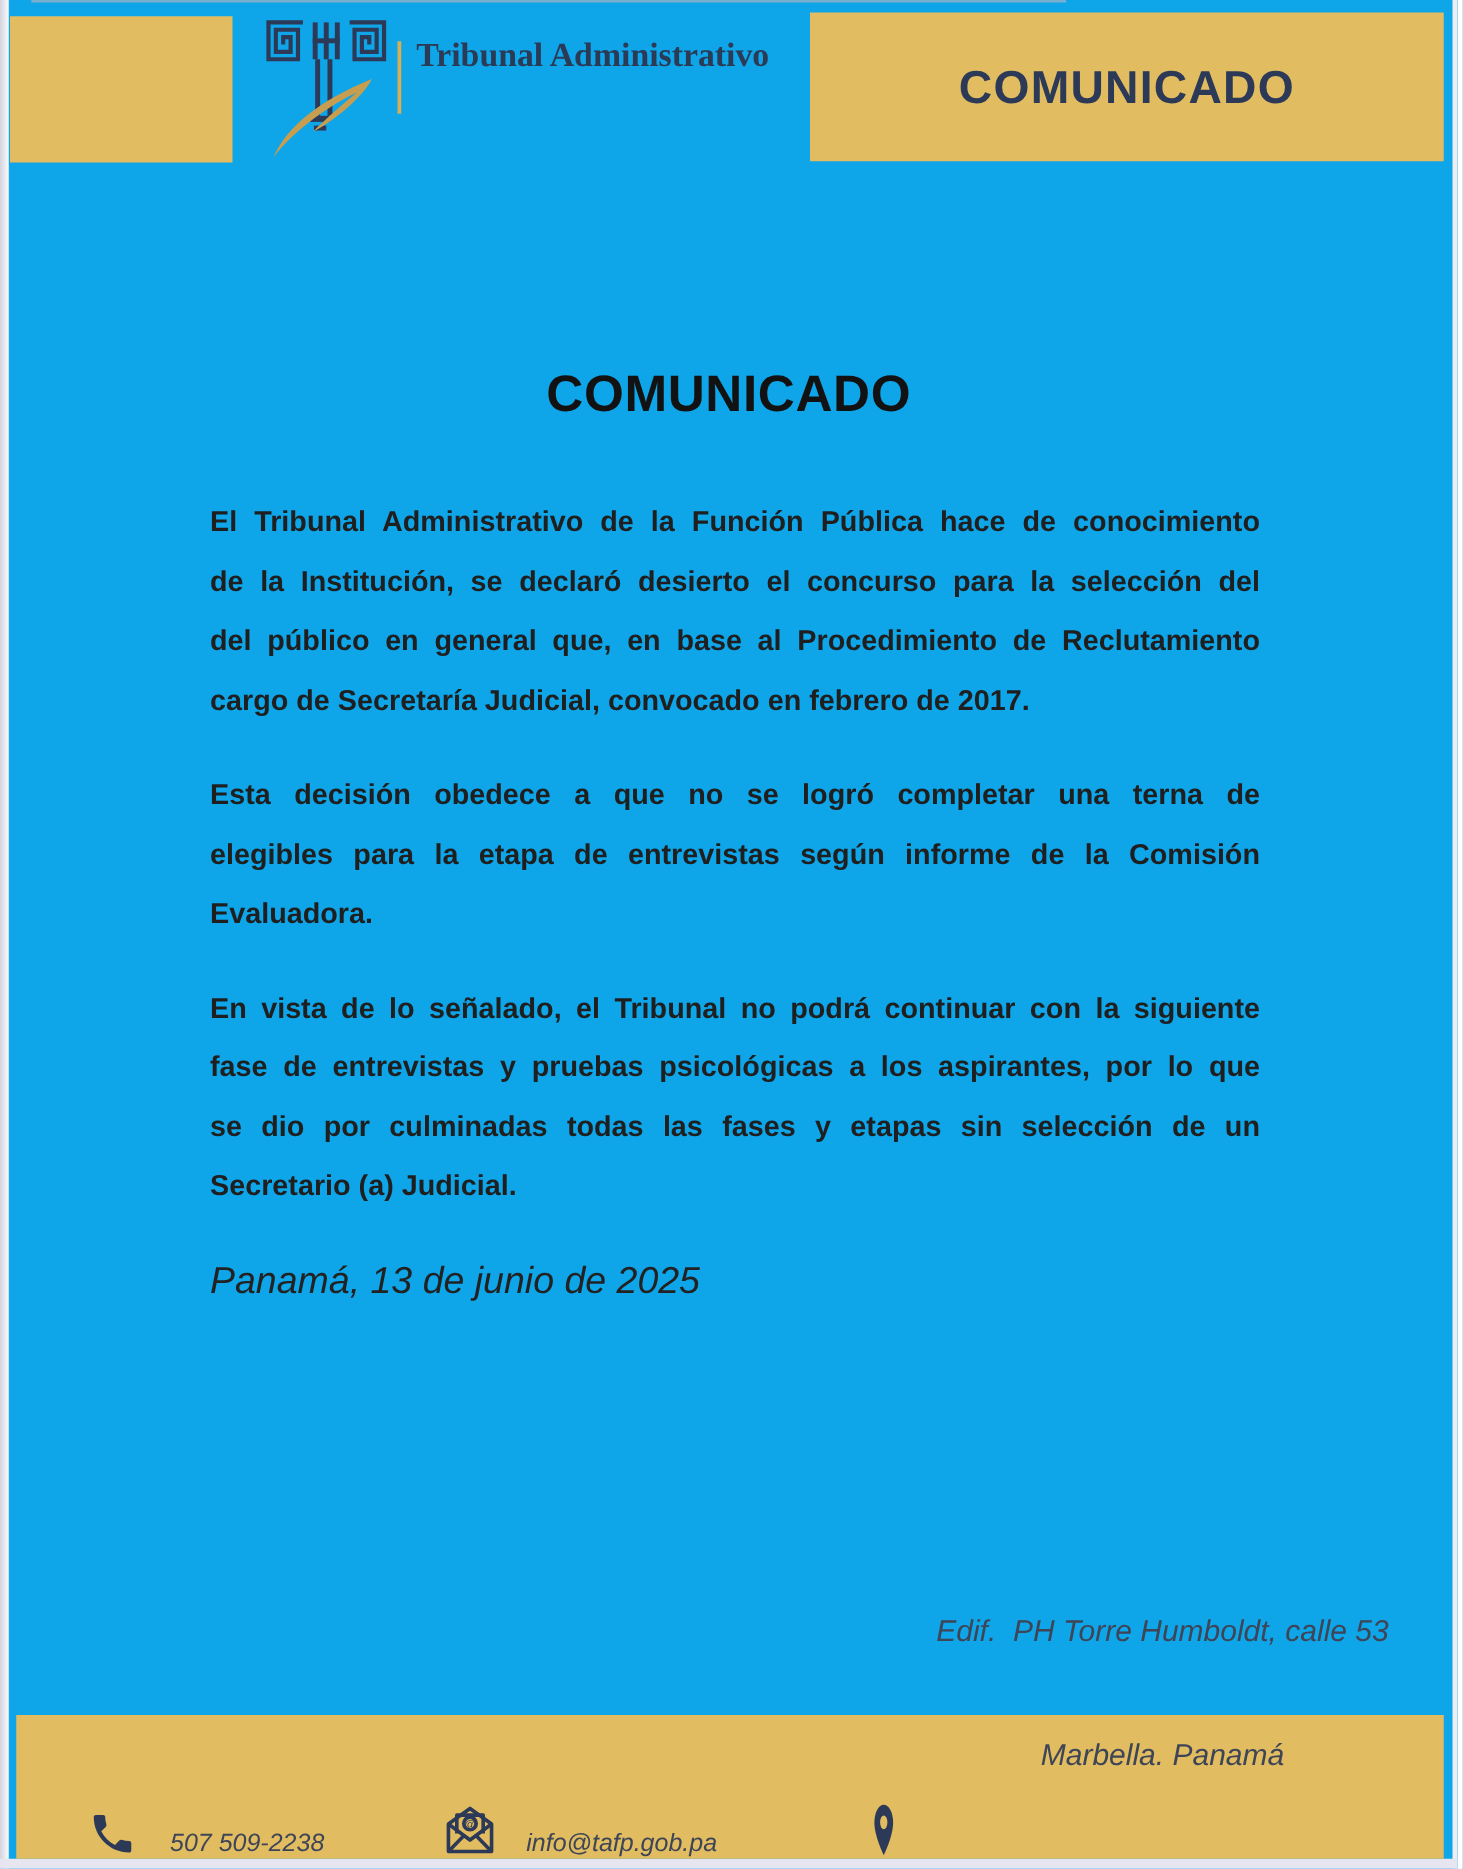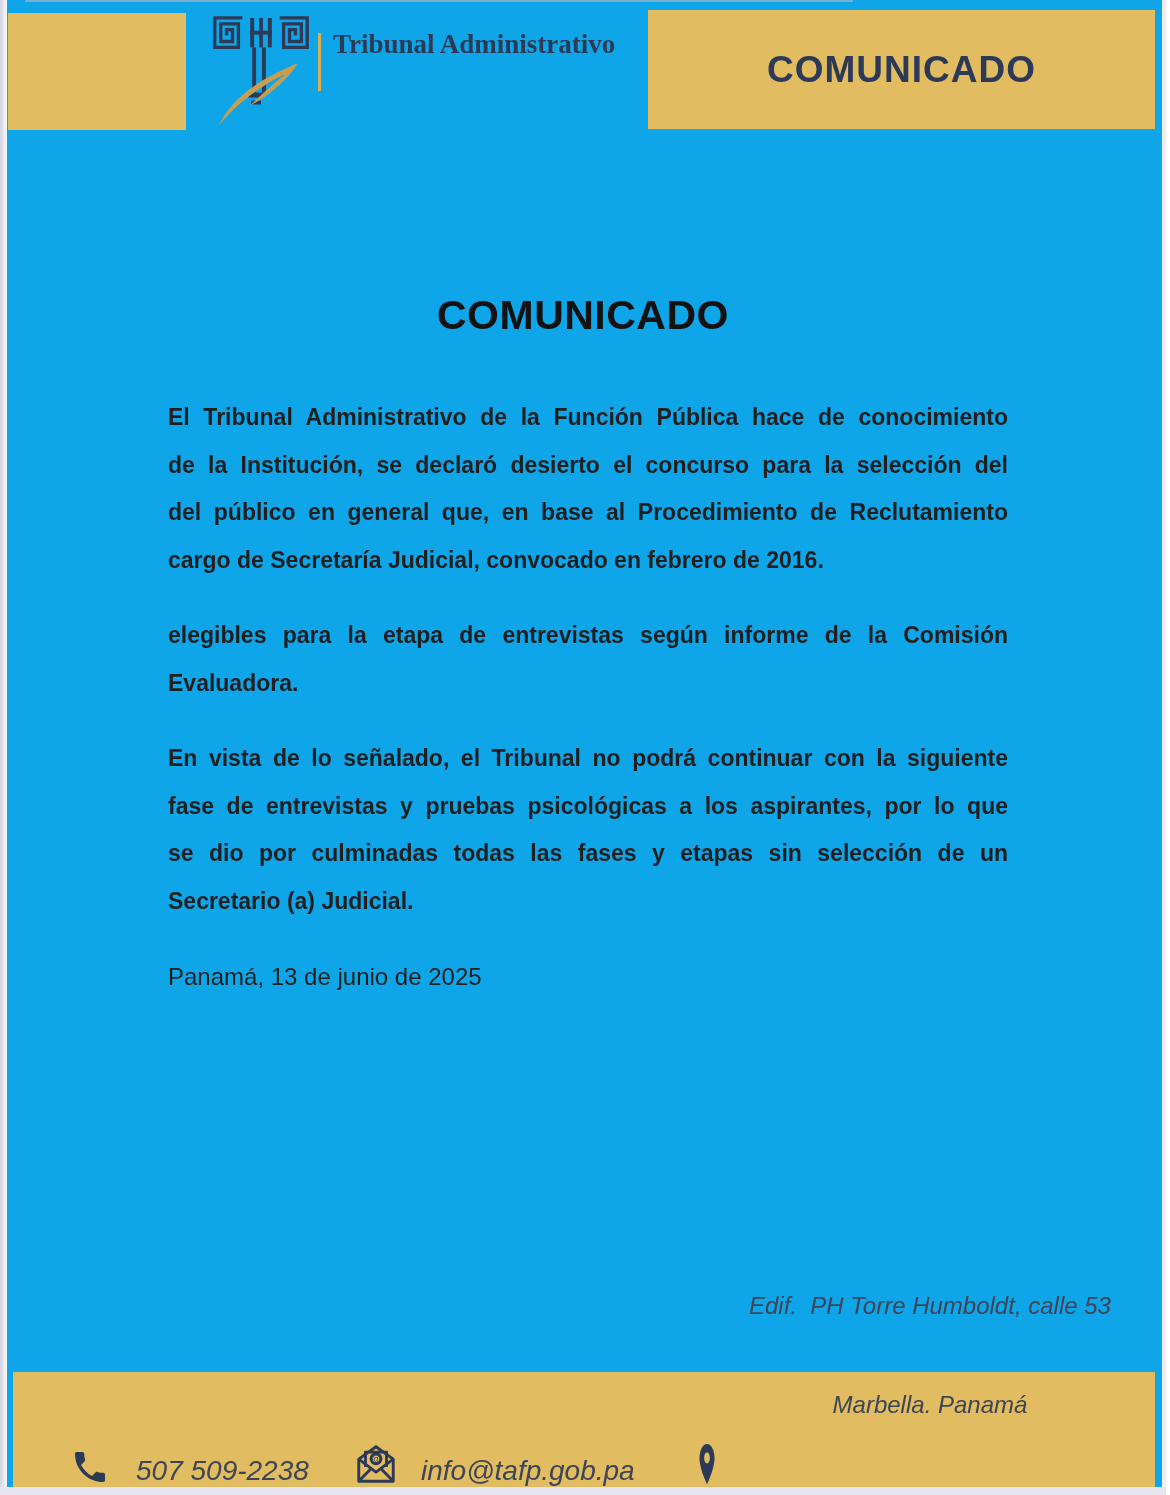--- a/index.html
+++ b/index.html
@@ -31,26 +31,26 @@
                 font-size:27px; line-height:30px; color:#2B3A55; }
 
   
   .doc-title  { position:absolute; left:0; top:290px; width:100%; margin:0;
                 text-align:center; font-size:41px; line-height:50px; font-weight:700;
                 letter-spacing:.5px; color:#121212; }
   .body-text  { position:absolute; left:168px; top:394px; width:840px; font-size:23px; color:#1f1f1f; }
   .para       { margin:0 0 28px 0;font-weight:bold; }
   .line       { line-height:47.5px; text-align:justify; text-align-last:justify; }
   .line.last  { text-align-last:left; }
-  .dateline   { margin-top:26px; line-height:47.5px; font-size:24px; color:#222; }
+  .dateline   { margin-top:26px; line-height:47.5px; font-style:italic; font-size:30px; color:#222; }
 
   
   .footer-bar { position:absolute; left:13px; top:1372px; width:1142px; height:115px; background:#E1BC60; }
   .footer-item{ position:absolute; top:0; bottom:0; display:flex; align-items:flex-end; }
-  .footer-item .txt { font-style:italic; font-size:28px; color:#3D4556; }
+  .footer-item .txt { font-style:italic; font-size:20px; color:#3D4556; }
   .f-phone    { left:57px;  gap:26px; }
   .f-email    { left:340px; gap:22px; }
   .f-address  { left:682px; gap:30px; }
   .addr-lines { text-align:center; font-style:italic; font-size:24px; line-height:33px;
                 color:#3D4556; white-space:pre-wrap; }
 </style>
 </head>
 <body>
 
 <div class="page">
@@ -92,23 +92,24 @@
     </div>
   </div>
 
   <h1 class="doc-title">COMUNICADO</h1>
 
   <section class="body-text">
     <div class="para">
       <div class="line">El Tribunal Administrativo de la Función Pública hace de conocimiento</div>
       <div class="line">de la Institución, se declaró desierto el concurso para la selección del</div>
       <div class="line">del público en general que, en base al Procedimiento de Reclutamiento</div>
-      <div class="line last">cargo de Secretaría Judicial, convocado en febrero de 2016.</div>
+      <div class="line last">cargo de Secretaría Judicial, convocado en febrero de 2017.</div>
     </div>
     <div class="para">
+      <div class="line">Esta decisión obedece a que no se logró completar una terna de</div>
       <div class="line">elegibles para la etapa de entrevistas según informe de la Comisión</div>
       <div class="line last">Evaluadora.</div>
     </div>
     <div class="para">
       <div class="line">En vista de lo señalado, el Tribunal no podrá continuar con la siguiente</div>
       <div class="line">fase de entrevistas y pruebas psicológicas a los aspirantes, por lo que</div>
       <div class="line">se dio por culminadas todas las fases y etapas sin selección de un</div>
       <div class="line last">Secretario (a) Judicial.</div>
     </div>
     <div class="dateline">Panamá, 13 de junio de 2025</div>

